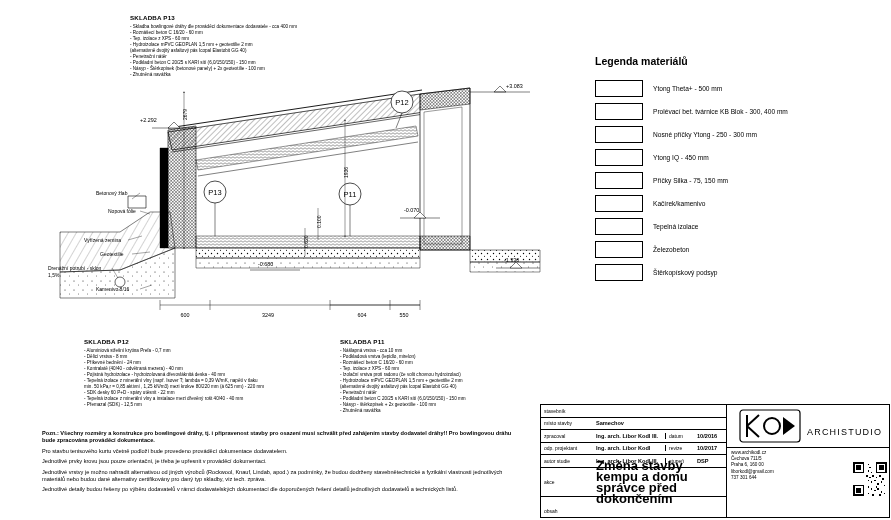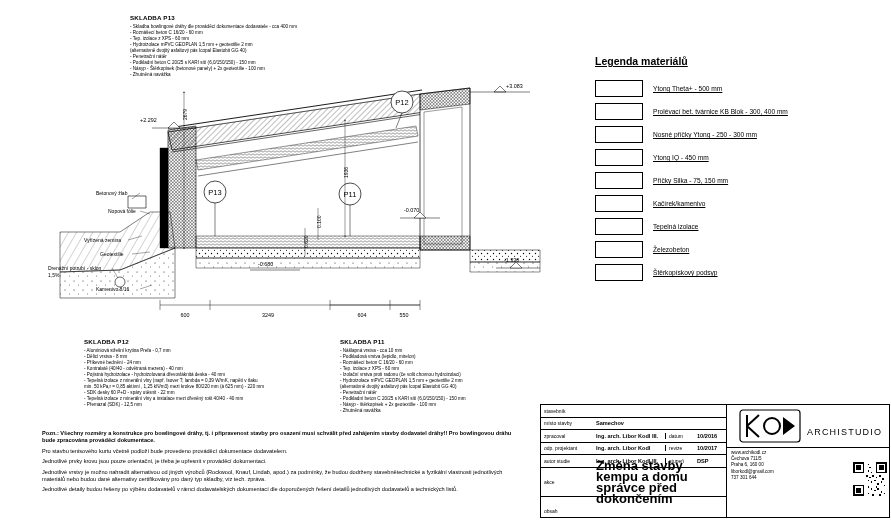--- a/index.html
+++ b/index.html
@@ -10,21 +10,21 @@
     color:#000;
     overflow:hidden;
     position:relative;
   }
   .sheet{position:absolute;inset:0;}
   
   .blk{position:absolute;}
   .blk .ttl{font-size:6.2px;font-weight:bold;letter-spacing:.2px;margin-bottom:3px;}
   .blk .ln{font-size:4.6px;line-height:6.0px;white-space:nowrap;}
   
-  #legend{position:absolute;left:595px;top:55px;width:285px;text-decoration:underline;}
+  #legend{position:absolute;left:595px;top:55px;width:285px;}
   #legend .lt{font-size:10.5px;font-weight:bold;margin-bottom:10px;}
   #legend .row{display:flex;align-items:center;height:23px;}
   #legend .sw{width:46px;height:15px;border:0.7px solid #000;margin-right:10px;flex:0 0 auto;background:#fff;}
   #legend .lb{font-size:6.6px;}
   .hatch-diag{background:repeating-linear-gradient(45deg,#000 0 .6px,#fff .6px 3.2px);}
   .hatch-diag2{background:repeating-linear-gradient(45deg,#000 0 .6px,#fff .6px 5px);}
   .hatch-thin{background:repeating-linear-gradient(45deg,#000 0 .4px,#fff .4px 2.2px);}
   .hatch-cross{background:
      repeating-linear-gradient(45deg,#000 0 .5px,transparent .5px 2.6px),
      repeating-linear-gradient(-45deg,#000 0 .5px,transparent .5px 2.6px),#fff;}

